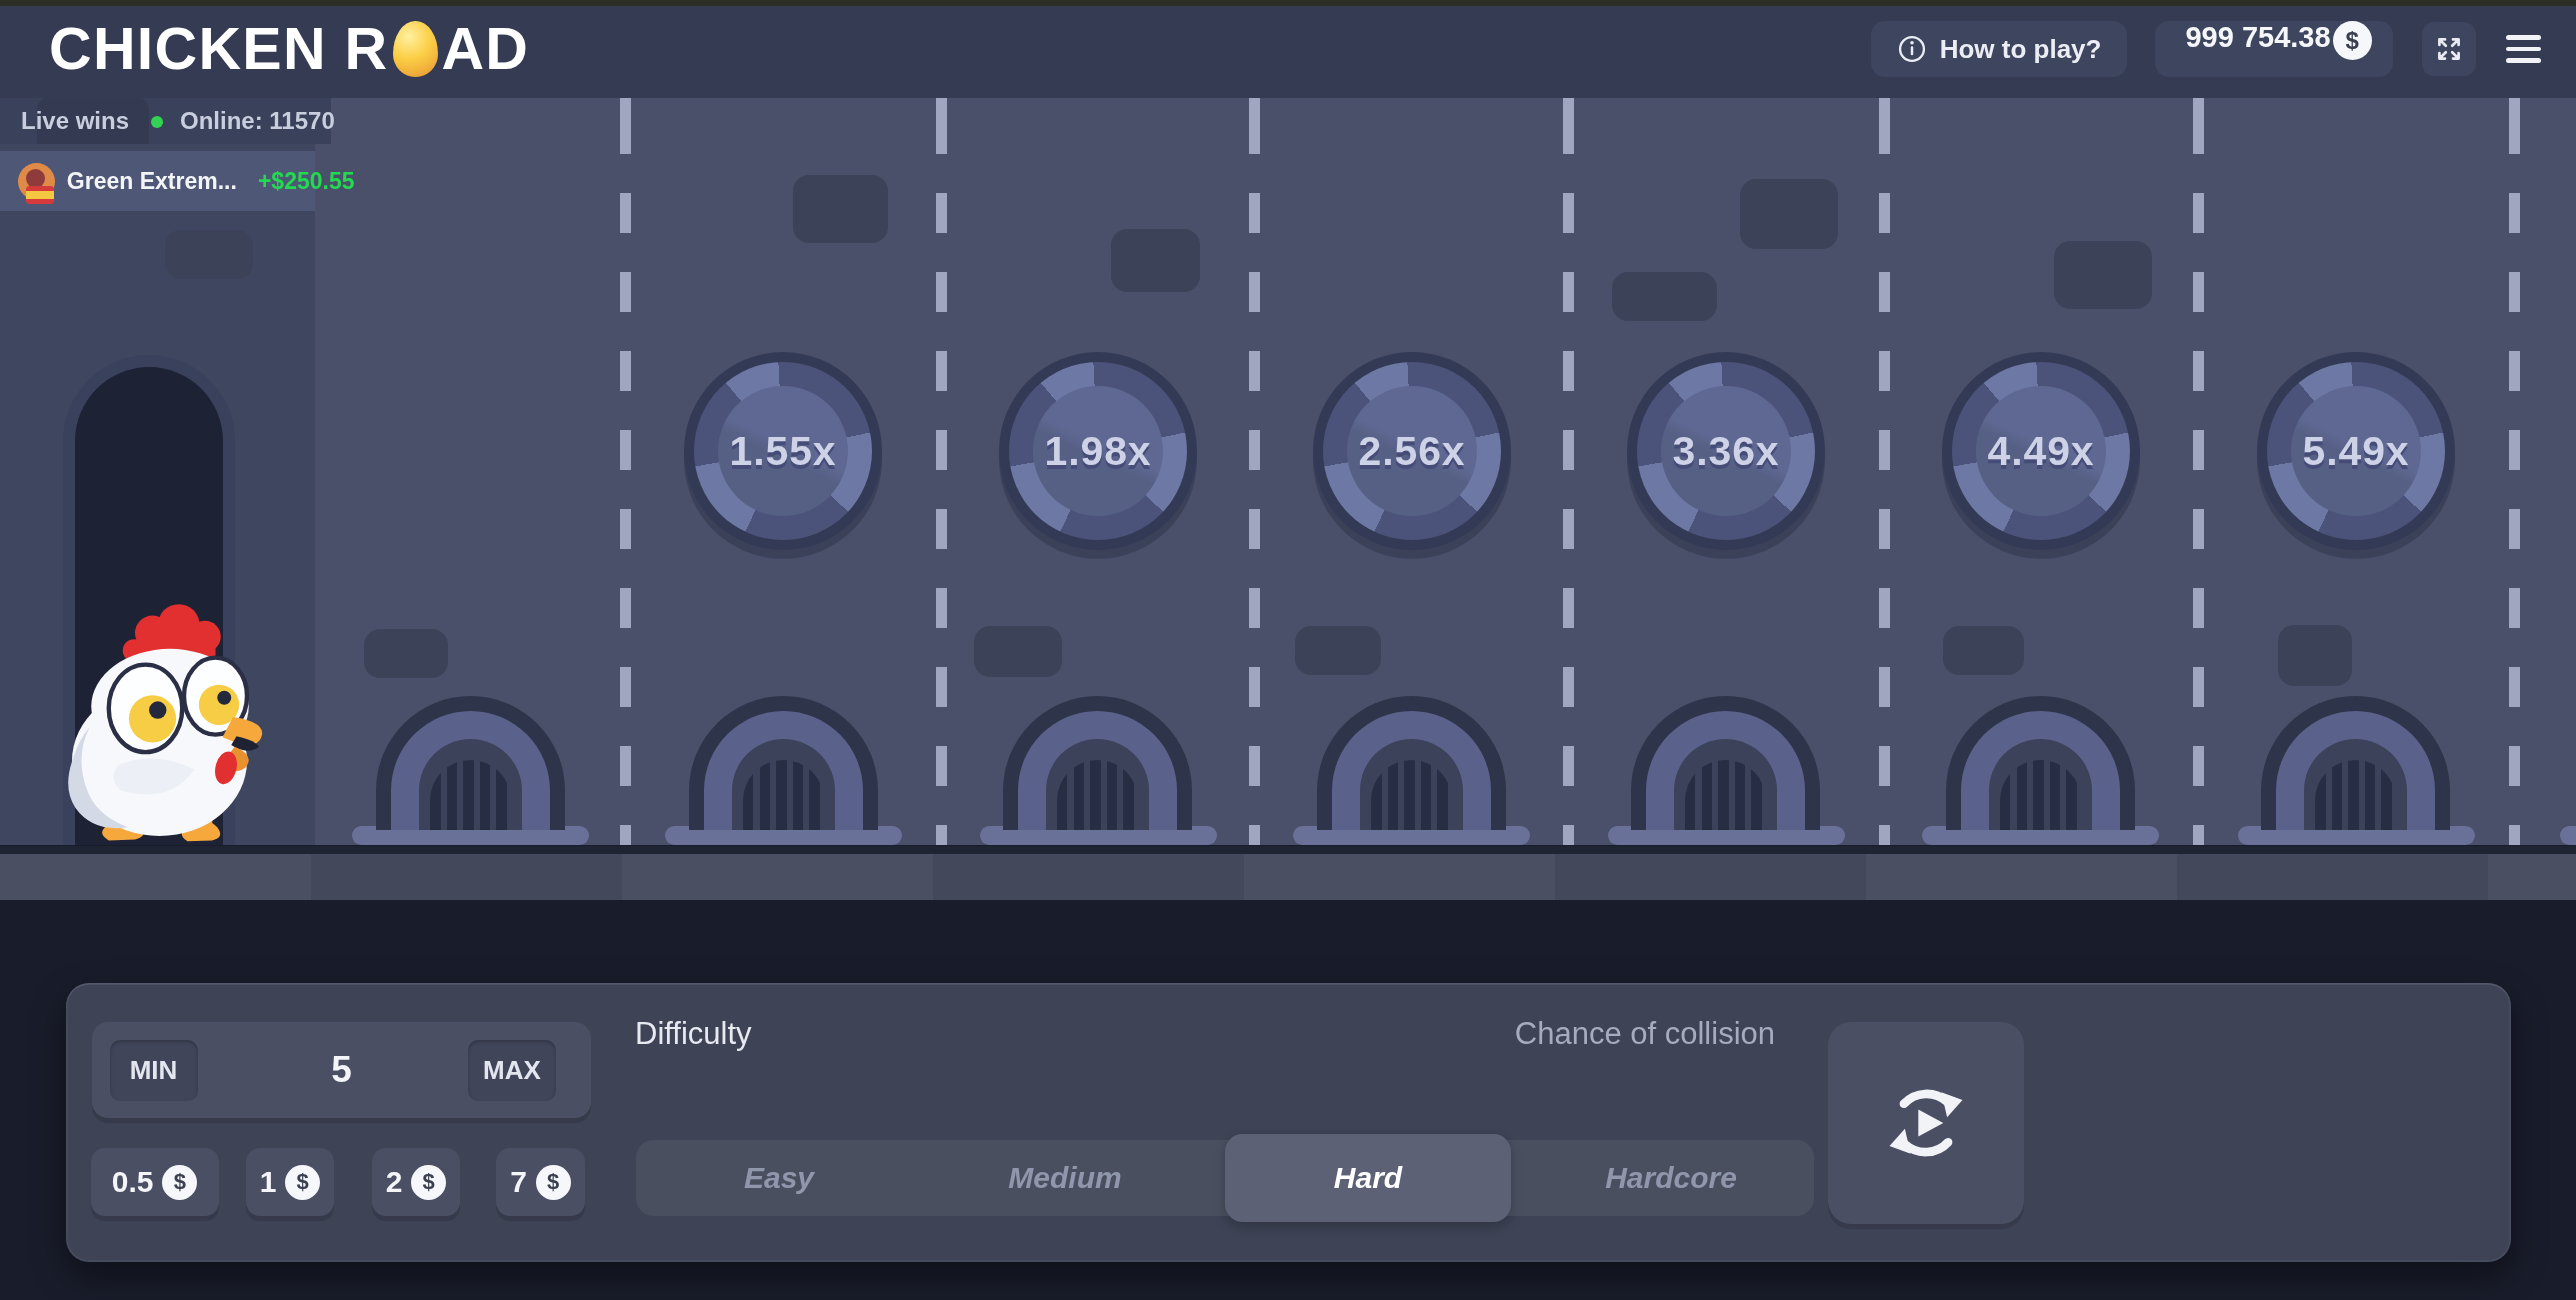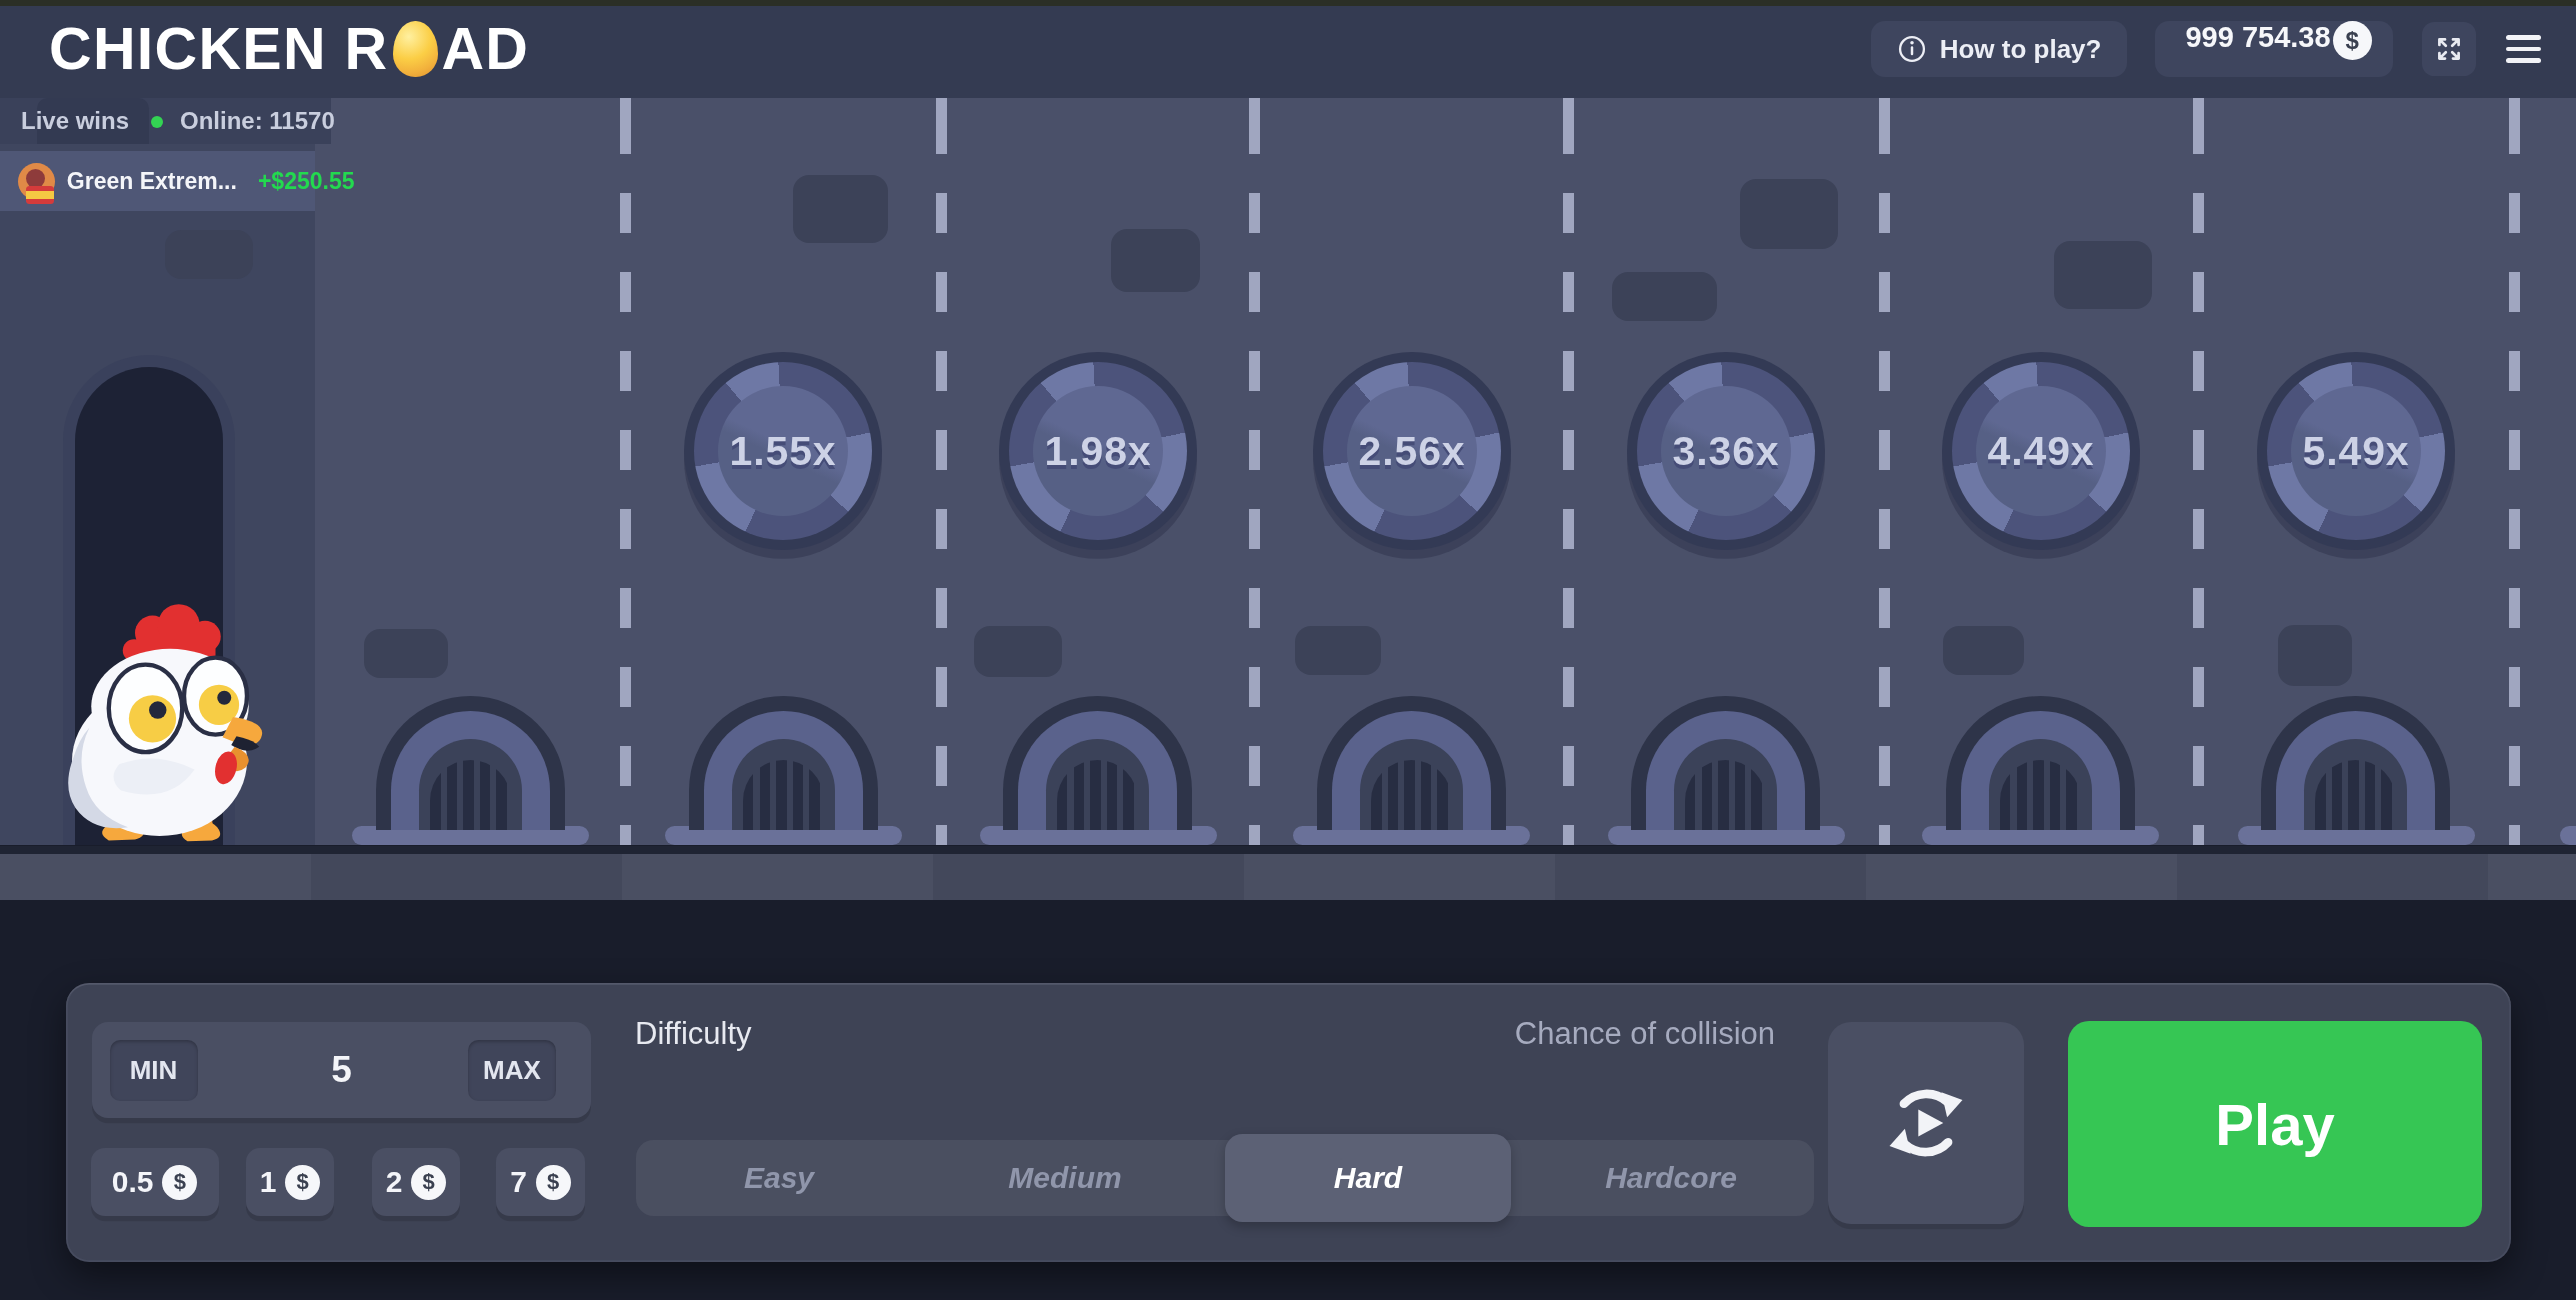--- a/index.html
+++ b/index.html
@@ -331,17 +331,16 @@
     <div class="rotate">
       <svg width="96" height="96" viewBox="0 0 100 100">
         <path d="M27 30 A32 32 0 0 1 72 28" fill="none" stroke="#F2F3F7" stroke-width="9" stroke-linecap="round"></path>
         <polygon points="66,18 88,26 72,44" fill="#F2F3F7"></polygon>
         <path d="M73 70 A32 32 0 0 1 28 72" fill="none" stroke="#F2F3F7" stroke-width="9" stroke-linecap="round"></path>
         <polygon points="34,82 12,74 28,56" fill="#F2F3F7"></polygon>
         <polygon points="42,36 68,50 42,64" fill="#F2F3F7"></polygon>
       </svg>
     </div>
 
-    <div class="play">Play</div>
   </div>
 
 </div>
 
 
 </body></html>

